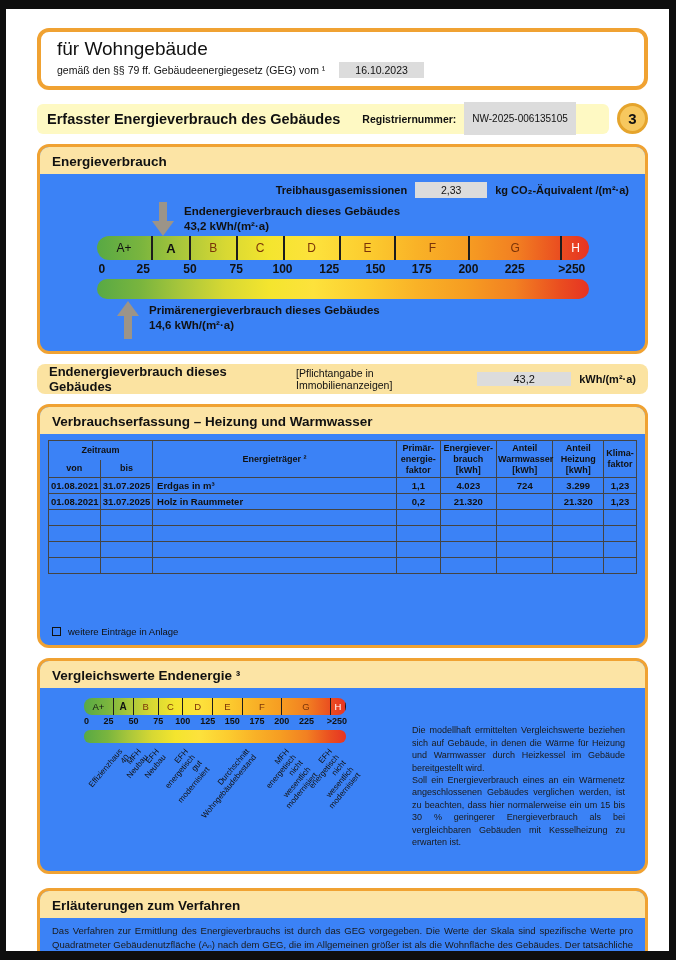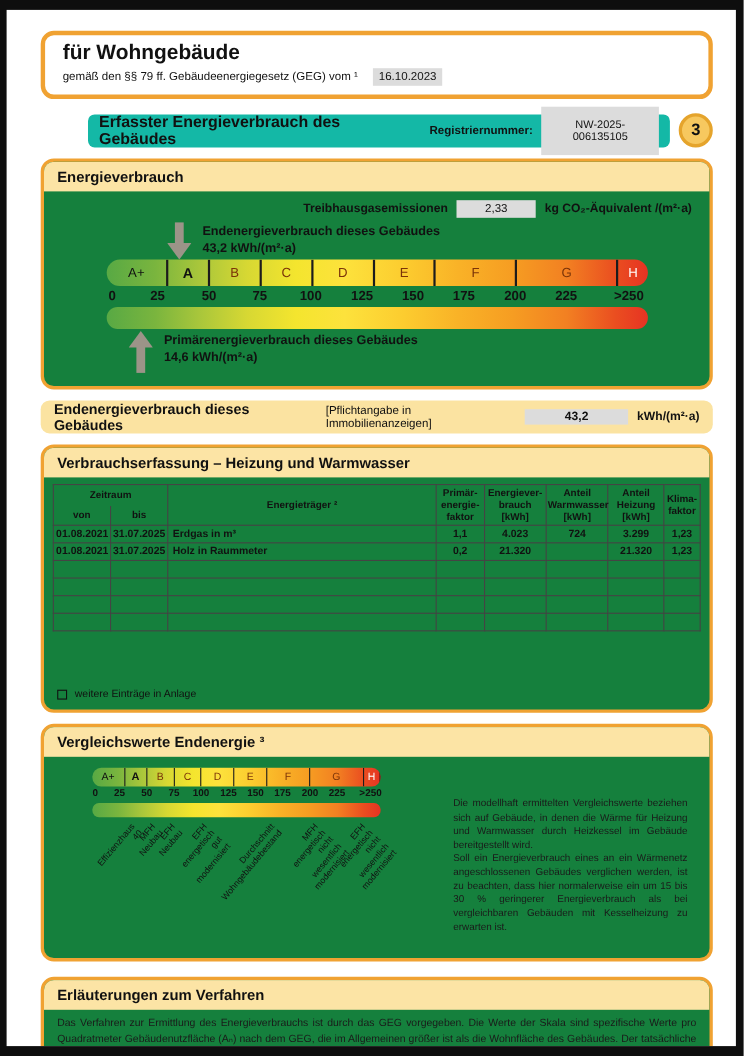--- a/index.html
+++ b/index.html
@@ -5,38 +5,38 @@
   * { margin:0; padding:0; box-sizing:border-box; }
   body { width:676px; height:960px; background:#0e0e0e; position:relative;
          font-family:"Liberation Sans","DejaVu Sans",sans-serif; color:#111; }
   .page { position:absolute; left:6px; right:7px; top:9px; bottom:9px; background:#fff;
           padding:19px 21px 0 31px; overflow:hidden; }
 
   
   .hdr-box { border:4px solid #f0a232; border-radius:12px; padding:6px 14px 8px 16px; }
   .hdr-title-row { display:flex; align-items:baseline; gap:10px; }
   .hdr-title { font-size:39px; font-weight:bold; letter-spacing:-1px; }
-  .hdr-sub { font-size:19px; font-weight:bold; }
+  .hdr-sub { font-size:19px; font-weight:normal; }
   .hdr-law-row { display:flex; align-items:center; gap:14px; margin-top:2px; font-size:10.5px; }
   .grey-box { background:#dcdcdc; text-align:center; }
-  .date-box { padding:2px 5px; font-size:10.5px; }
+  .date-box { padding:2px 16px; font-size:10.5px; }
 
   
   .banner-row { display:flex; align-items:center; margin-top:13px; }
-  .banner { flex:1; background:#14b8a6; border-radius:6px; height:30px; display:flex;
-            align-items:center; padding:0 10px; gap:8px;margin-left:43px; }
+  .banner { flex:1; background:#fef9c3; border-radius:6px; height:30px; display:flex;
+            align-items:center; padding:0 10px; gap:8px; }
   .banner-title { font-size:14.5px; font-weight:bold; }
   .reg-label { font-size:10.5px; font-weight:bold; margin-left:14px; }
   .reg-box { font-size:10px; padding:11px 8px; }
   .page-circle { width:31px; height:31px; border-radius:50%; background:#f7c85f;
                  border:3px solid #e5a42c; margin-left:8px; display:flex; align-items:center;
                  justify-content:center; font-size:15px; font-weight:bold; }
 
   
-  .section { border:3.5px solid #f0a232; border-radius:12px; overflow:hidden; margin-top:10px; background:#15803d; }
+  .section { border:3.5px solid #f0a232; border-radius:12px; overflow:hidden; margin-top:10px; background:#3b82f6; }
   .section-band { background:#fce4a5; padding:5px 12px 4px 12px; }
   .section-title { font-size:13.5px; font-weight:bold; }
 
   
   .sec1-body { padding:8px 16px 12px 16px; }
   .ghg-row { display:flex; justify-content:flex-end; align-items:center; gap:8px; font-size:11px; font-weight:bold; }
   .ghg-box { width:72px; padding:2px 0; font-weight:normal; font-size:10.5px; }
   .arrow-row { display:flex; align-items:flex-start; gap:10px; margin:4px 0 0 96px; }
   .arrow-label { font-size:11.5px; font-weight:bold; line-height:1.3; white-space:pre-line; padding-top:2px; }
   .scale-wrap { margin-left:41px; width:492px; }
@@ -52,21 +52,21 @@
   .tick { position:absolute; transform:translateX(-50%); font-size:12px; font-weight:bold; white-space:nowrap; }
   .grad-bar { height:20px; border-radius:10px;
     background:linear-gradient(to right,#58a944 0%,#7ab53e 9%,#a8c63b 17%,#d7d833 26%,#f4e52e 35%,#fde23c 44%,#fccc2f 55%,#f9b227 65%,#f69d22 75%,#f28022 85%,#ea4e20 94%,#e63323 100%); }
   .up-row { display:flex; align-items:flex-start; gap:10px; margin:2px 0 0 61px; }
 
   
   .ee-banner { background:#fbe3a1; border-radius:8px; height:30px; display:flex; align-items:center;
                gap:8px; padding:0 12px; margin-top:10px; }
   .ee-label { font-size:13px; font-weight:bold; }
   .ee-note { font-size:10.5px; }
-  .ee-box { width:96px; padding:1px 0; font-size:11px; margin-left:auto;font-weight:bold; }
+  .ee-box { width:96px; padding:1px 0; font-size:11px; margin-left:auto; }
   .ee-unit { font-size:11px; font-weight:bold; }
 
   
   .sec2-body { padding:6px 8px 4px 8px; }
   table { width:100%; border-collapse:collapse; table-layout:fixed; }
   th, td { border:1px solid #444; font-weight:bold; }
   th { font-size:9px; text-align:center; vertical-align:middle; line-height:1.2; white-space:pre-line; padding:2px 1px; }
   th.no-b { border-bottom:none; }
   th.no-t { border-top:none; height:18px; }
   td { font-size:9.5px; height:16px; text-align:center; padding:1px 2px; }

